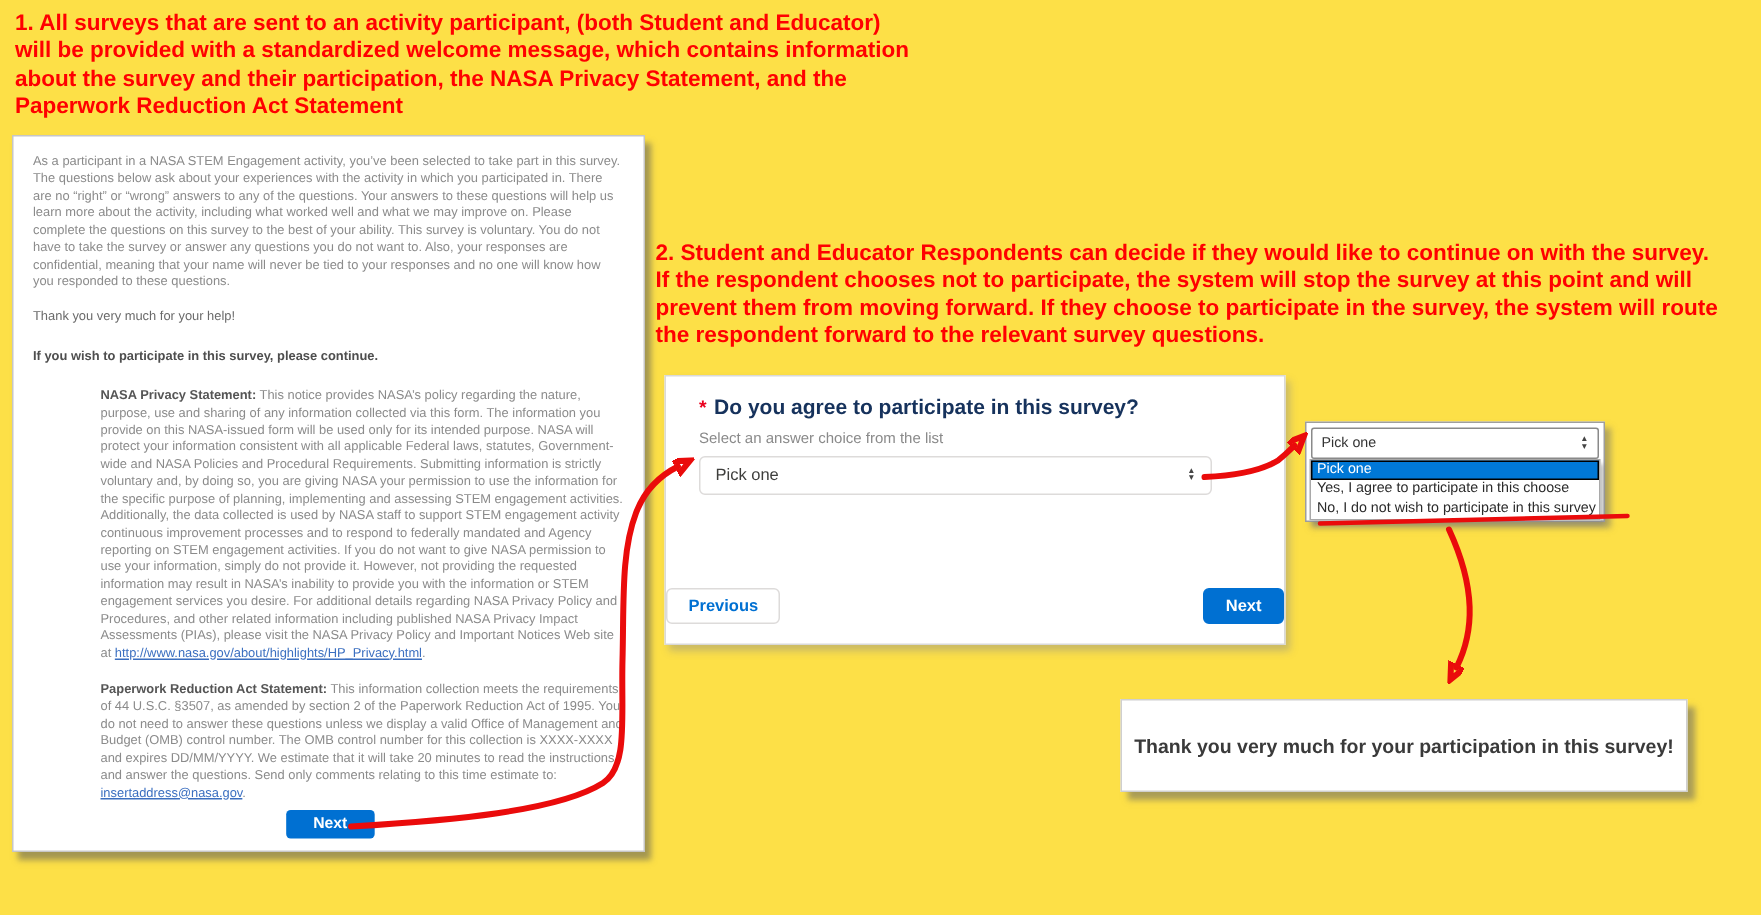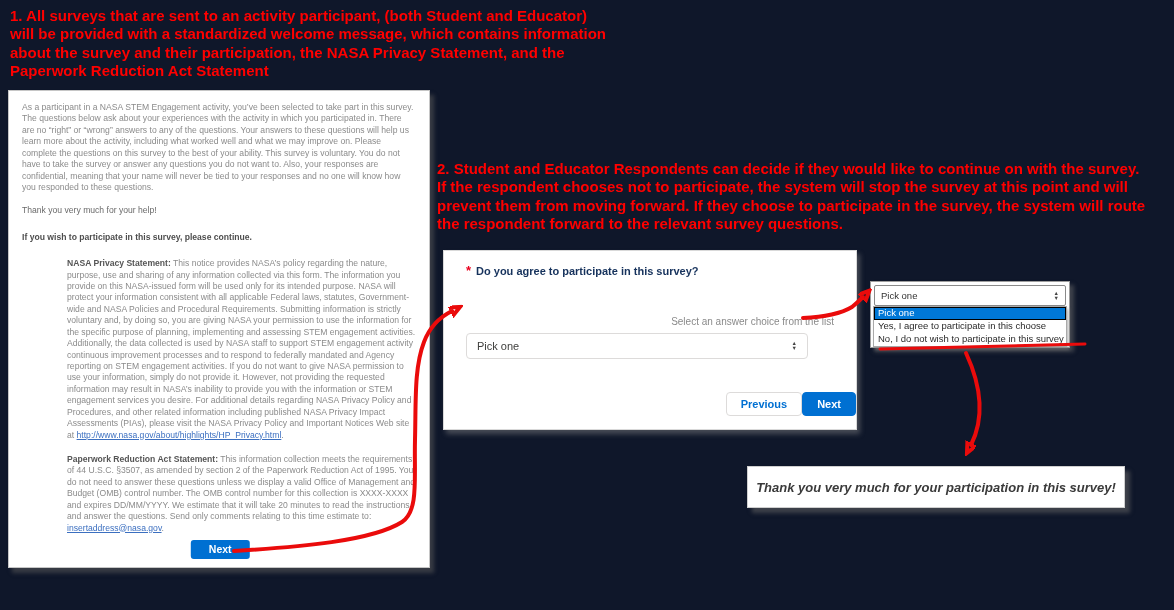--- a/index.html
+++ b/index.html
@@ -2,21 +2,21 @@
 <html><head>
 <meta charset="utf-8">
 <style>
   * { box-sizing: border-box; margin: 0; padding: 0; }
   html, body { background: #ffffff; }
   body { font-family: "Liberation Sans", sans-serif; }
   #canvas {
     position: relative;
     width: 1174px;
     height: 610px;
-    background: #0f172a;
+    background: #fde047;
     overflow: hidden;
   }
 
   
   .annotation {
     position: absolute;
     color: #ff0000;
     font-weight: bold;
     white-space: pre-line;
     font-size: 15px;
@@ -62,37 +62,37 @@
 
   
   #question-panel {
     left: 443px; top: 250px; width: 414px; height: 180px;
     border: 1px solid #d9d9d9;
     box-shadow: 3px 4px 5px rgba(140,140,140,0.45);
     padding: 12px 22px;
   }
   .question-row { display: flex; gap: 5px; align-items: baseline; }
   .req-star { color: #ea001e; font-weight: bold; font-size: 13px; }
-  .question-text { color: #16325c; font-weight: bold; font-size: 11px; }
-  .select-label { margin-top: 38px; color: #8a8a8a; font-size: 10px; text-align: right; }
+  .question-text { color: #16325c; font-weight: bold; font-size: 14px; }
+  .select-label { margin-top: 8px; color: #8a8a8a; font-size: 10px; }
   .select-box {
     margin-top: 6px;
     height: 26px; width: 342px;
     border: 1px solid #dddbda; border-radius: 4px;
     background: #ffffff;
     display: flex; align-items: center; justify-content: space-between;
     padding: 0 10px;
     font-size: 11px; color: #3e3e3c;
     cursor: pointer;
   }
   .stepper { display: flex; flex-direction: column; align-items: center; color: #444; }
   .stepper span { font-size: 5.5px; line-height: 5px; }
   .button-row {
     position: absolute; left: 0; right: 0; bottom: 13px;
-    display: flex; justify-content: flex-end; 
+    display: flex; justify-content: space-between; gap: 10px;
   }
   .btn {
     font-family: "Liberation Sans", sans-serif;
     font-size: 11px; font-weight: bold;
     border-radius: 4px; height: 24px;
     padding: 0 14px; cursor: pointer;
   }
   .btn-outline { background: #ffffff; color: #0070d2; border: 1px solid #dddbda; }
   .btn-primary { background: #0070d2; color: #ffffff; border: 1px solid #0070d2; }
 
@@ -123,24 +123,24 @@
     white-space: nowrap; overflow: hidden;
     cursor: pointer;
   }
   .dd-option.selected {
     background: #0078d7; color: #ffffff;
     outline: 1px solid #000000; outline-offset: -1px;
   }
 
   
   #thankyou-panel {
-    left: 747px; top: 466px; width: 378px; height: 42px;
+    left: 747px; top: 466px; width: 378px; height: 62px;
     border: 1px solid #cfcfcf;
     box-shadow: 5px 5px 4px rgba(100,100,100,0.55);
-    display: flex; align-items: center; justify-content: center; font-style: italic;
+    display: flex; align-items: center; justify-content: center;
   }
   #thankyou-message { font-size: 13px; color: #3a3a3a; font-weight: 600; }
 
   
   #flow-arrows {
     position: absolute; left: 0; top: 0;
     pointer-events: none;
     z-index: 50;
   }
   #flow-arrows path {

